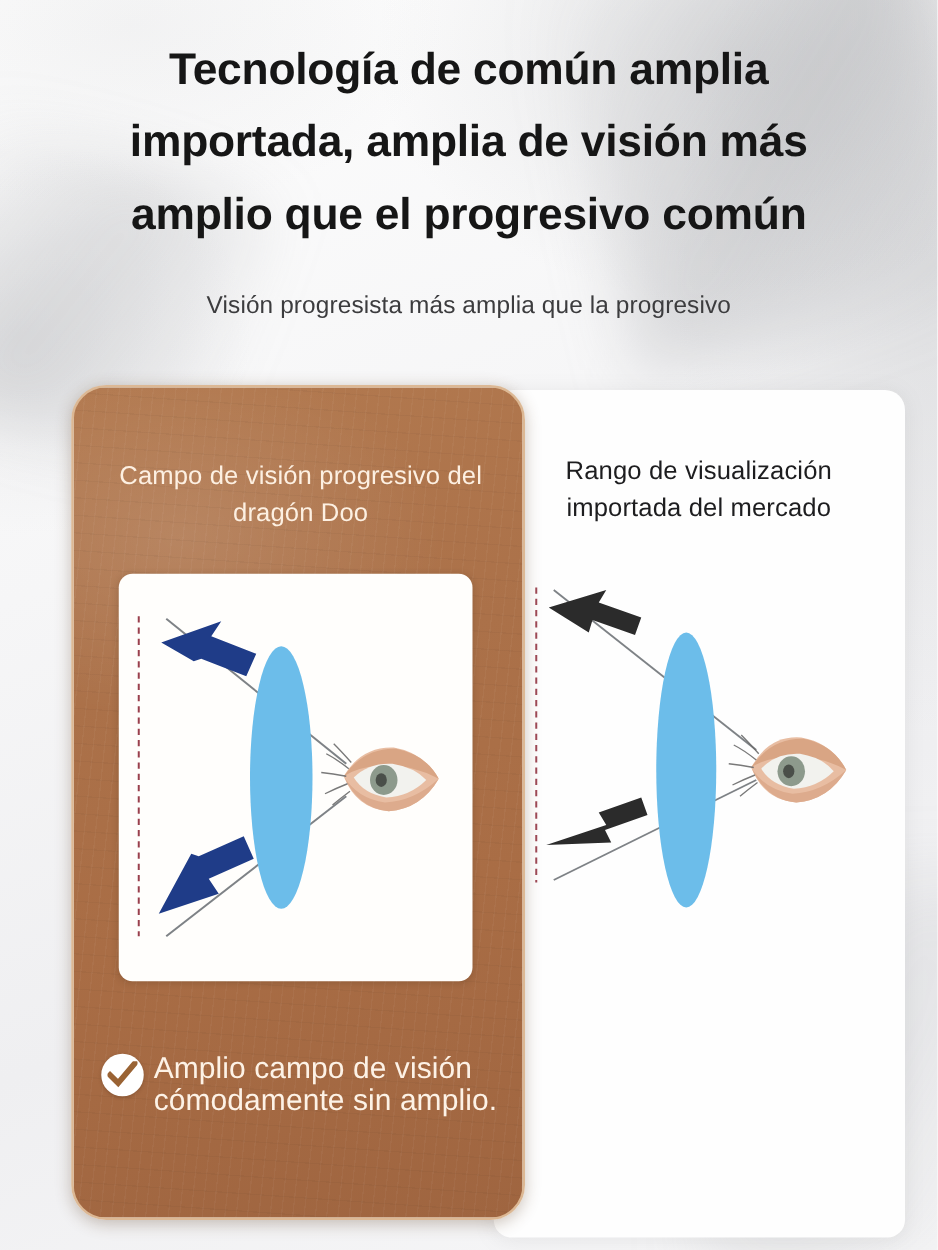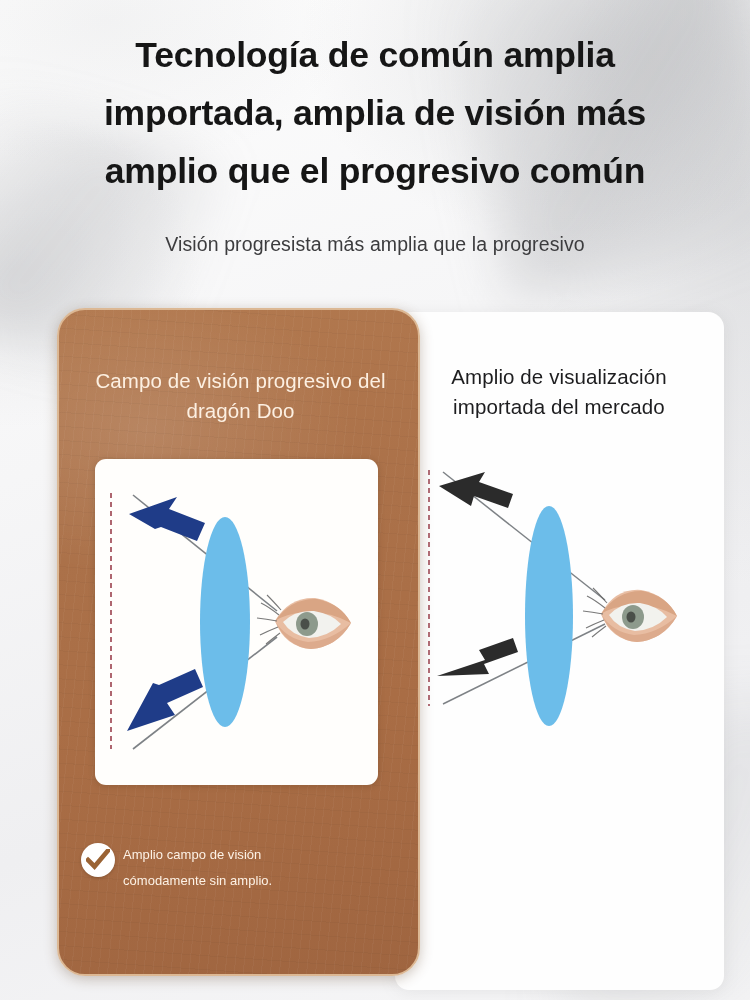--- a/index.html
+++ b/index.html
@@ -167,21 +167,21 @@
     width: 34px; height: 34px;
     border-radius: 50%;
     position: relative;
     margin-right: 8px;
     margin-top: 1px;
   }
   #badge-check { background: #ffffff; box-shadow: 0 1px 3px rgba(60,36,16,0.28); }
   #badge-check svg { position: absolute; left: 5px; top: 6px; }
 
   .caption-text {
-    font-size: 13px;
+    font-size: 24px;
     line-height: 26px;
     letter-spacing: 0.05px;
   }
   #caption-brand .caption-text { color: #fdf2e6; }
   .caption-text span { display: block; white-space: nowrap; }
 </style>
 </head>
 <body>
 
 <div id="page">
@@ -195,21 +195,21 @@
   <span class="headline-line">importada, amplia de visión más</span>
   <span class="headline-line">amplio que el progresivo común</span>
 </div>
 <div id="subtitle">Visión progresista más amplia que la progresivo</div>
 
 <div id="comparison">
 
   <div id="panel-market">
 
     <div id="panel-market-title" class="panel-title">
-      <span>Amplio de visualización</span>
+      <span>Rango de visualización</span>
       <span>importada del mercado</span>
     </div>
 
     <div id="diagram-area-market">
       <svg class="diagram-svg" viewBox="0 0 300 338">
 
         <line x1="20" y1="22" x2="20" y2="258" stroke="#8f2b3a" stroke-width="1.6" stroke-dasharray="5 4" opacity="0.85"></line>
 
         <line x1="34" y1="24" x2="196" y2="152" stroke="#7e8286" stroke-width="1.5"></line>
         <line x1="34" y1="256" x2="196" y2="176" stroke="#7e8286" stroke-width="1.5"></line>

